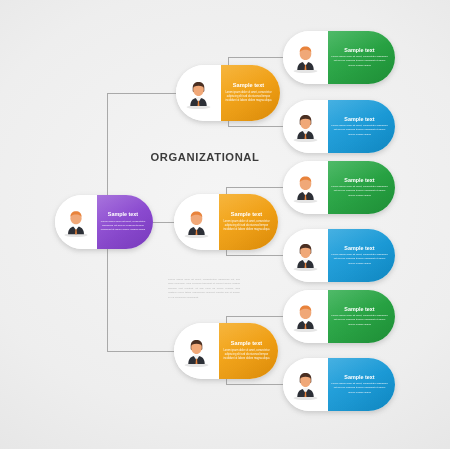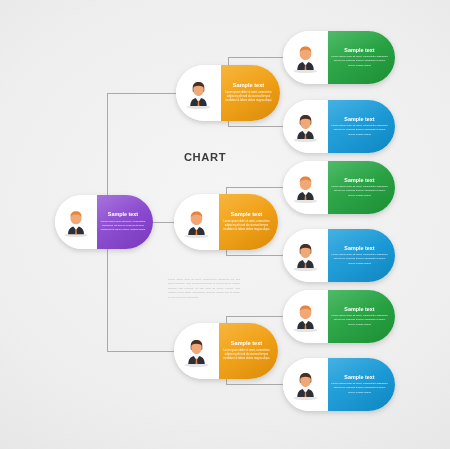--- a/index.html
+++ b/index.html
@@ -122,21 +122,21 @@
 
   <div class="line v" style="left:226px; top:187px; height:68px;"></div>
   <div class="line h" style="left:226px; top:187px; width:68px;"></div>
   <div class="line h" style="left:226px; top:255px; width:68px;"></div>
 
   <div class="line v" style="left:226px; top:316px; height:68px;"></div>
   <div class="line h" style="left:226px; top:316px; width:68px;"></div>
   <div class="line h" style="left:226px; top:384px; width:68px;"></div>
 
   <div class="title" style="left:140px; top:150px; width:130px;">
-    <div>CHART</div>
+    <div>ORGANIZATIONAL</div>
   </div>
 
   <div class="blurb" style="left:168px; top:278px; width:72px;">Lorem ipsum dolor sit amet, consectetuer adipiscing elit, sed diam nonummy nibh euismod tincidunt ut laoreet dolore magna aliquam erat volutpat. Ut wisi enim ad minim veniam, quis nostrud exerci tation ullamcorper suscipit lobortis nisl ut aliquip ex ea commodo consequat.</div>
 
   <div class="node sz-root c-purple" style="left:55px; top:195px;">
     <div class="photo">
       <svg class="avatar" width="28" height="30" viewBox="0 0 60 64">
         <ellipse cx="30" cy="60" rx="25" ry="4" fill="rgba(0,0,0,0.10)"></ellipse>
         <path d="M30 12c8 0 12 5 12 12 0 7-5 13-12 13s-12-6-12-13c0-7 4-12 12-12z" fill="#f0a878"></path>
         <path d="M18 21c0-8 5-12 12-12s12 4 12 12c0 0-3-5-12-5s-12 5-12 5z" fill="#e8833c"></path>

